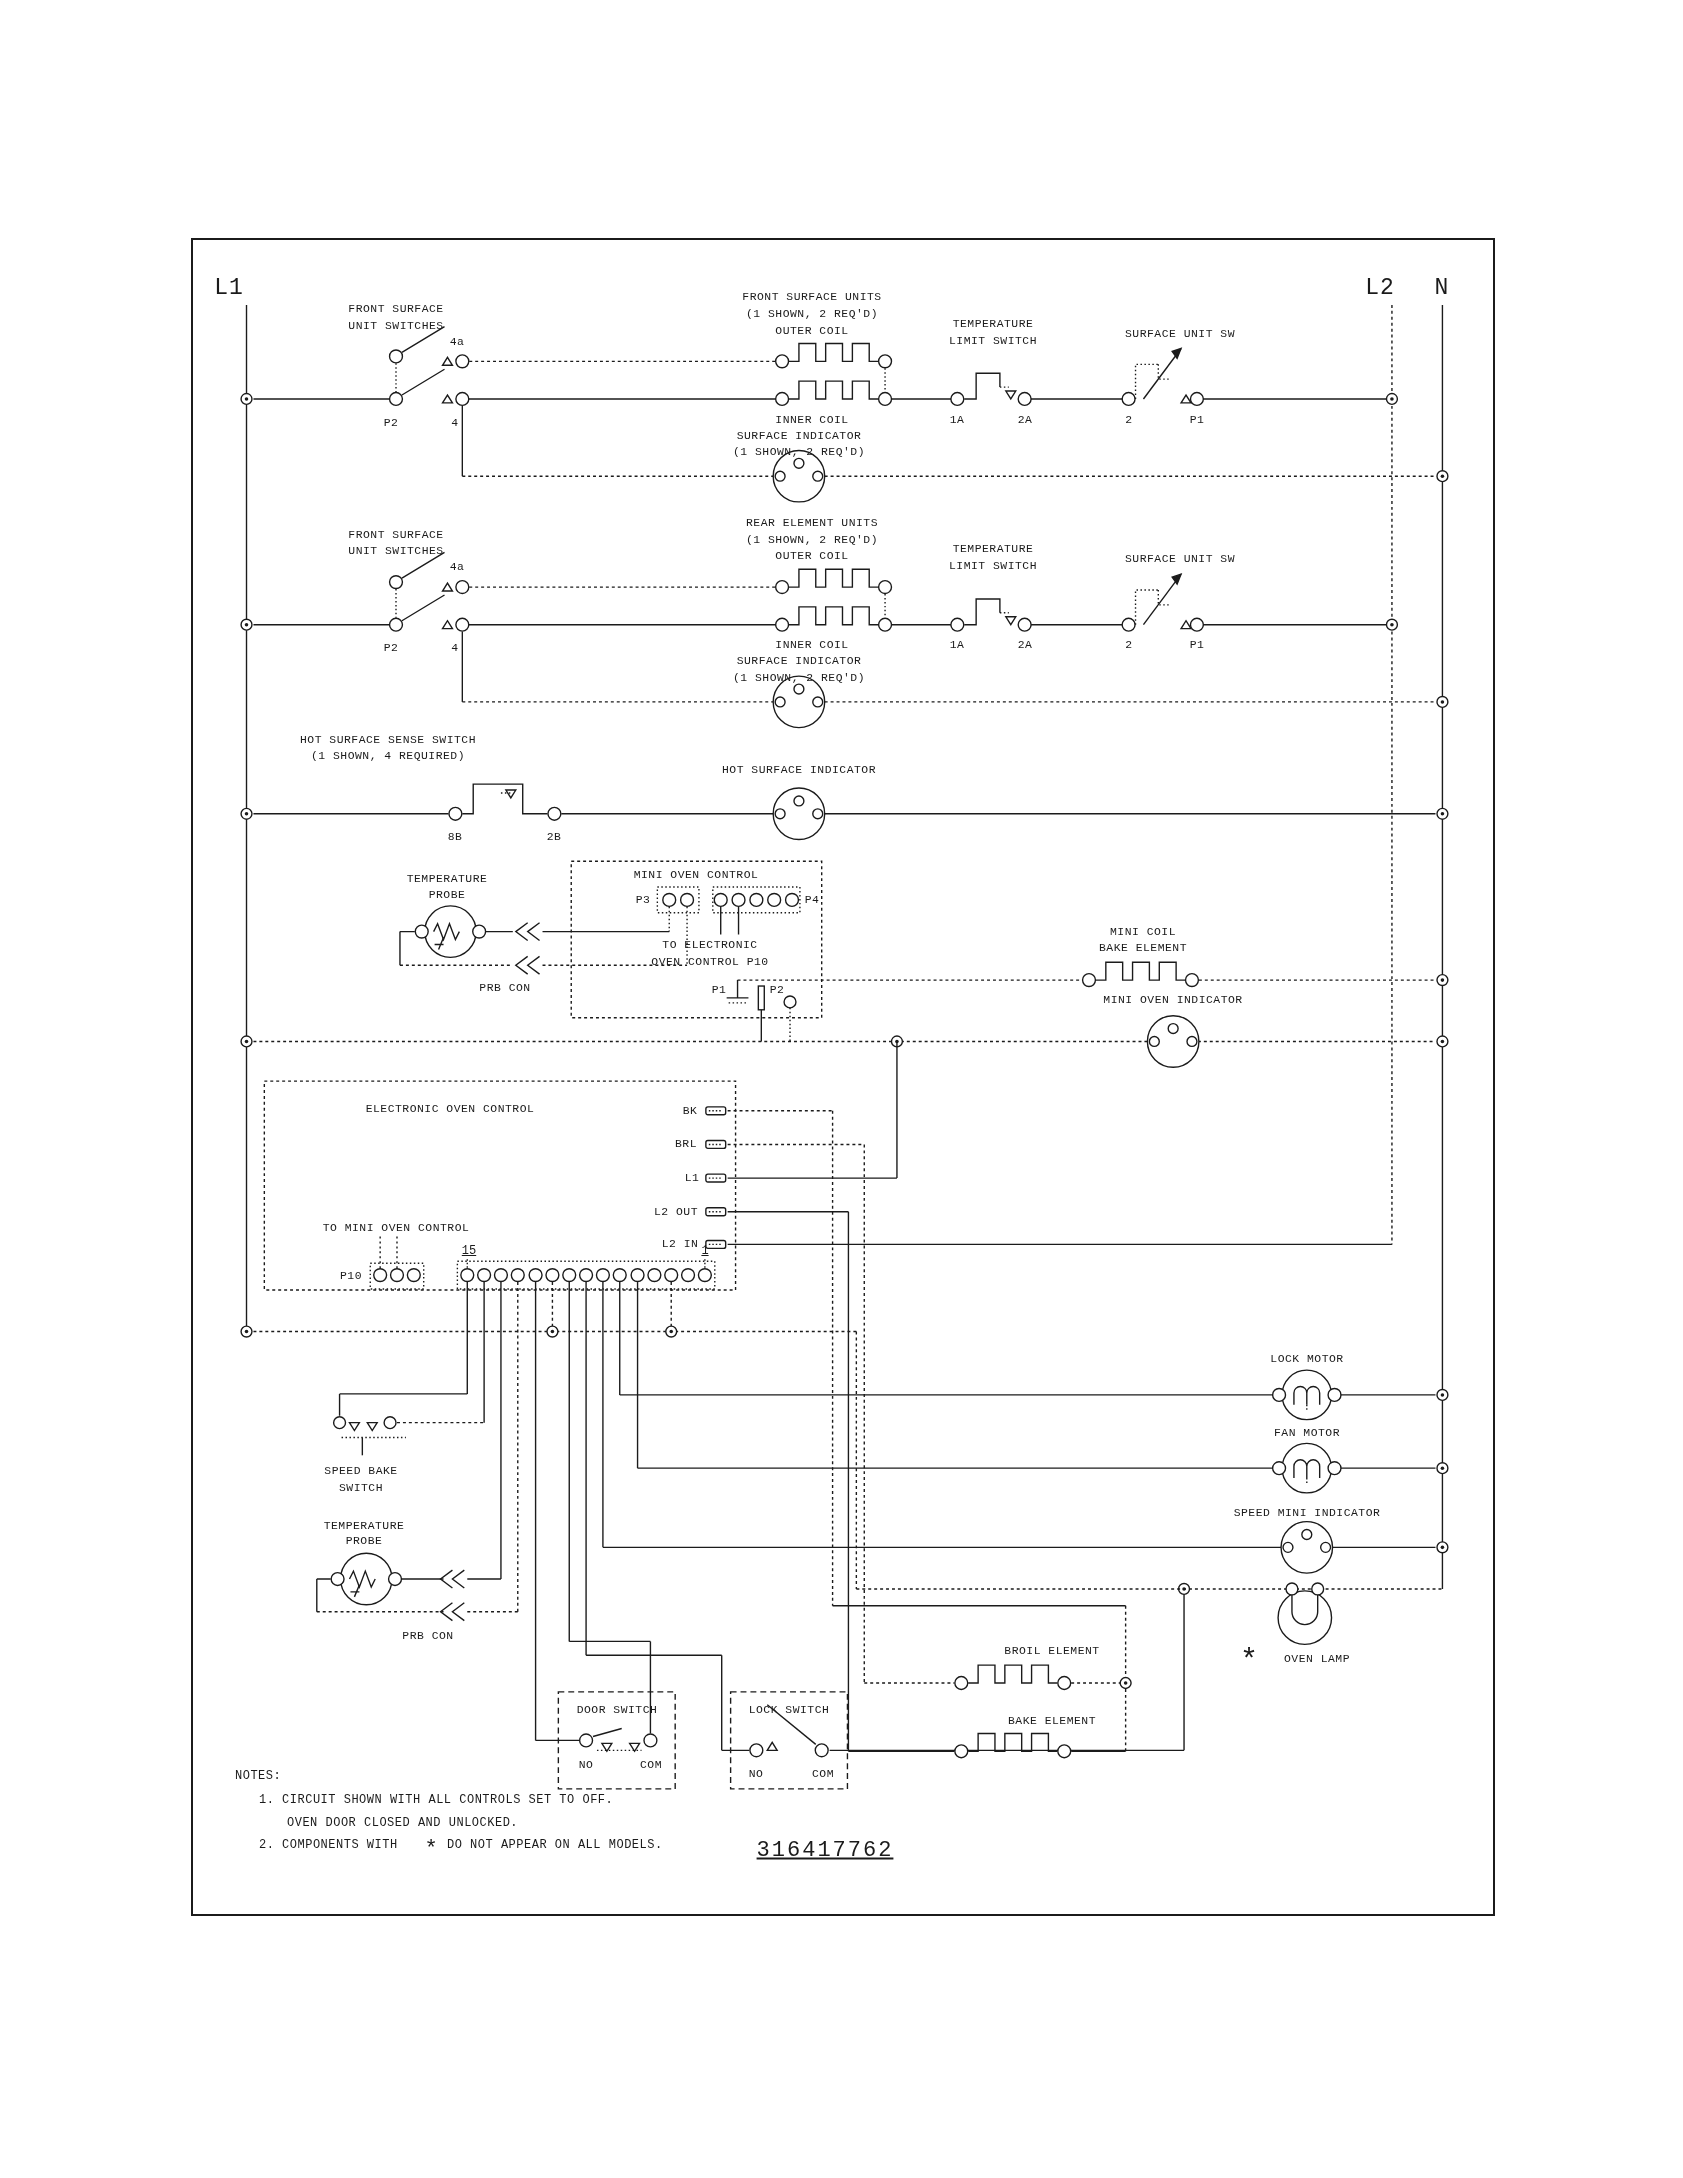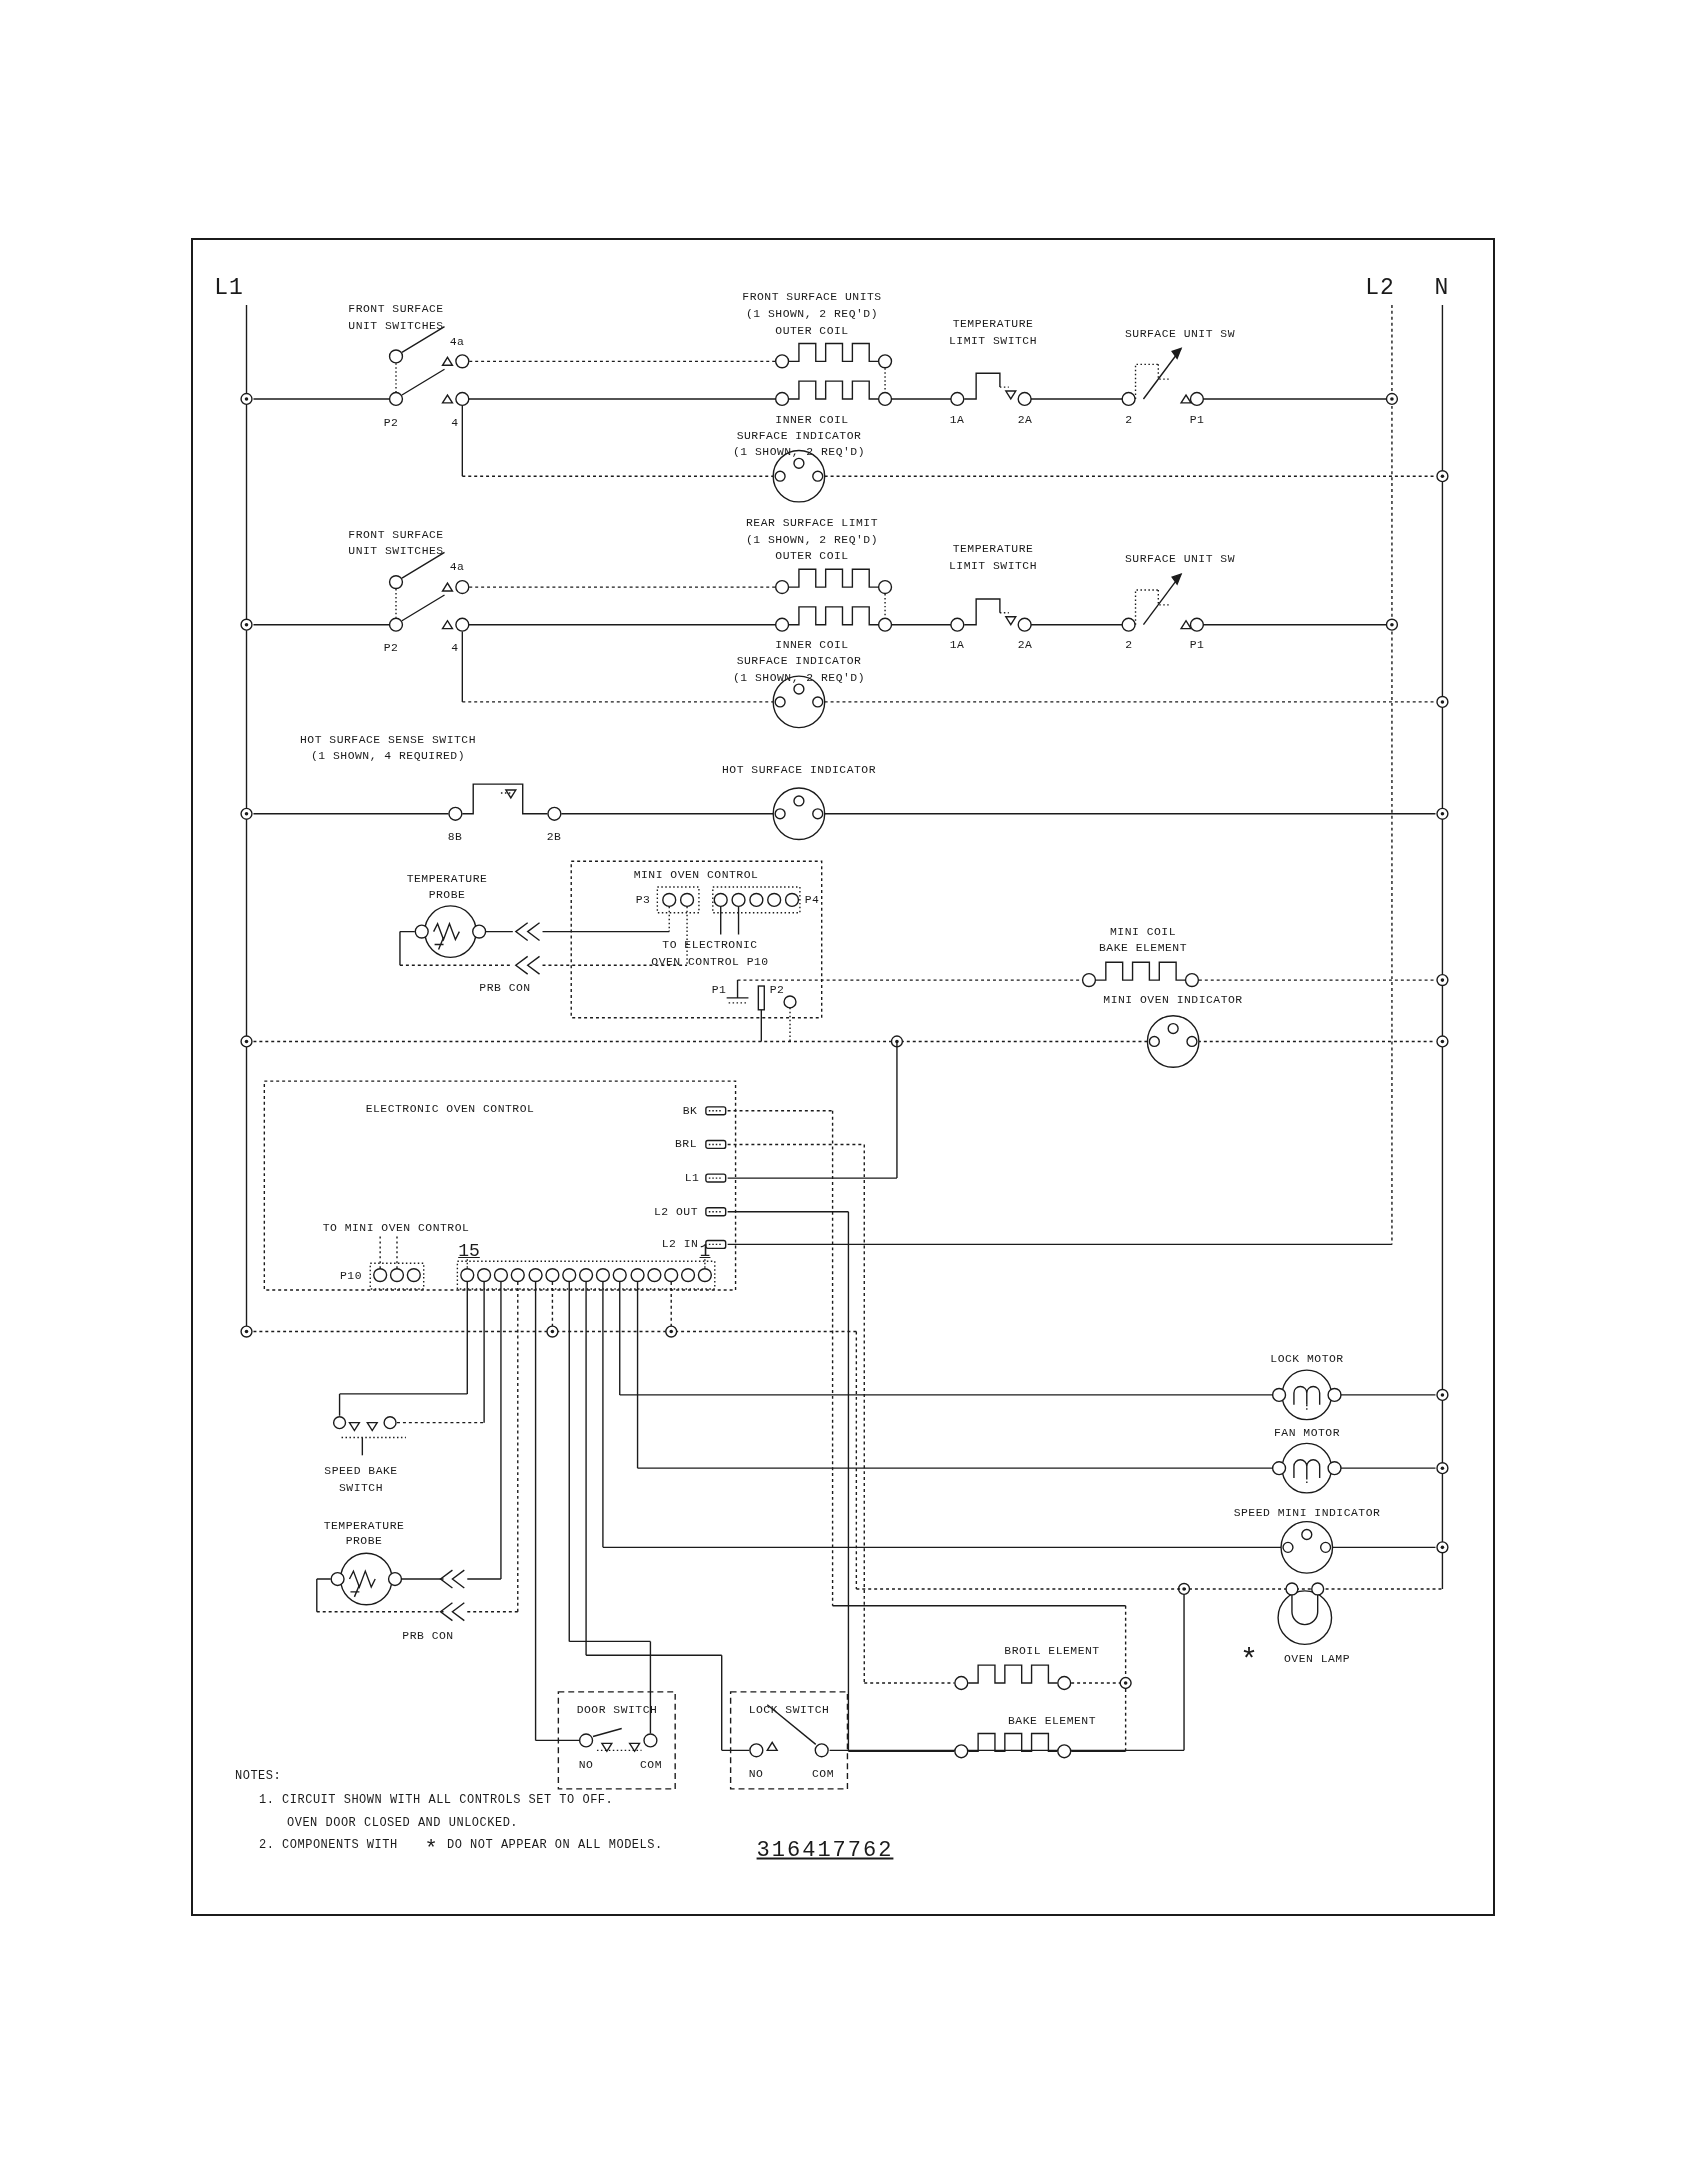--- a/index.html
+++ b/index.html
@@ -3,21 +3,21 @@
 <meta charset="utf-8">
 <style>
   html,body{margin:0;padding:0;background:#f7f7f5;}
   .sheet{position:relative;width:1683px;height:2178px;background:#ffffff;
          font-family:"Liberation Mono","DejaVu Sans Mono",monospace;color:#1b1b1b;overflow:hidden;}
   .frame{position:absolute;left:191px;top:238px;width:1300px;height:1674px;border:2px solid #1b1b1b;}
   svg.wires{position:absolute;left:0;top:0;width:1683px;height:2178px;}
   .lb{position:absolute;transform:translate(-50%,-50%);font-size:11.4px;letter-spacing:0.5px;
       white-space:nowrap;color:#1b1b1b;}
   .rail-lb{position:absolute;transform:translate(-50%,-50%);font-size:23px;letter-spacing:1px;white-space:nowrap;}
-  .pin-lb{position:absolute;transform:translate(-50%,-50%);font-size:18px;white-space:nowrap;text-decoration:underline;}
+  .pin-lb{position:absolute;transform:translate(-50%,-50%);font-size:12px;white-space:nowrap;text-decoration:underline;}
   .pn-lb{position:absolute;transform:translate(-50%,-50%);font-size:22px;letter-spacing:2px;white-space:nowrap;text-decoration:underline;}
   .note-lb{position:absolute;transform:translateY(-50%);font-size:12px;letter-spacing:0.5px;white-space:nowrap;}
   .star-lb{position:absolute;transform:translate(-50%,-50%);font-size:30px;white-space:nowrap;}
 </style>
 </head>
 <body>
 
 <div class="sheet">
   <div class="frame"></div>
 
@@ -383,21 +383,21 @@
   <span class="lb" style="left:1129px;top:420px">2</span>
   <span class="lb" style="left:1197px;top:420px">P1</span>
   <span class="lb" style="left:799px;top:436px">SURFACE INDICATOR</span>
   <span class="lb" style="left:799px;top:452px">(1 SHOWN, 2 REQ'D)</span>
 
   <span class="lb" style="left:396px;top:535px">FRONT SURFACE</span>
   <span class="lb" style="left:396px;top:551px">UNIT SWITCHES</span>
   <span class="lb" style="left:457px;top:567px">4a</span>
   <span class="lb" style="left:391px;top:648px">P2</span>
   <span class="lb" style="left:455px;top:648px">4</span>
-  <span class="lb" style="left:812px;top:523px">REAR SURFACE LIMIT</span>
+  <span class="lb" style="left:812px;top:523px">REAR ELEMENT UNITS</span>
   <span class="lb" style="left:812px;top:540px">(1 SHOWN, 2 REQ'D)</span>
   <span class="lb" style="left:812px;top:556px">OUTER COIL</span>
   <span class="lb" style="left:812px;top:645px">INNER COIL</span>
   <span class="lb" style="left:993px;top:549px">TEMPERATURE</span>
   <span class="lb" style="left:993px;top:566px">LIMIT SWITCH</span>
   <span class="lb" style="left:957px;top:645px">1A</span>
   <span class="lb" style="left:1025px;top:645px">2A</span>
   <span class="lb" style="left:1180px;top:559px">SURFACE UNIT SW</span>
   <span class="lb" style="left:1129px;top:645px">2</span>
   <span class="lb" style="left:1197px;top:645px">P1</span>

